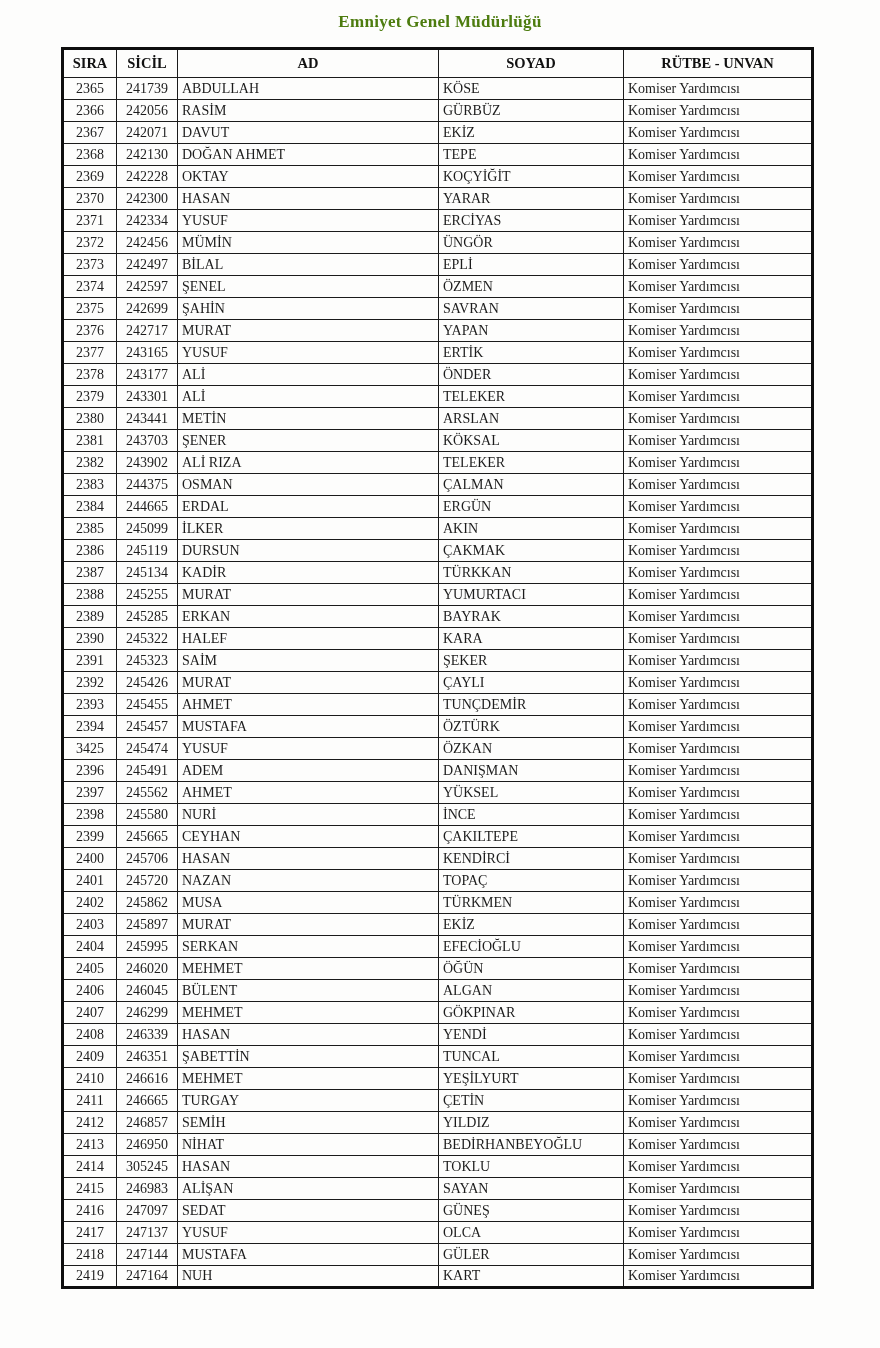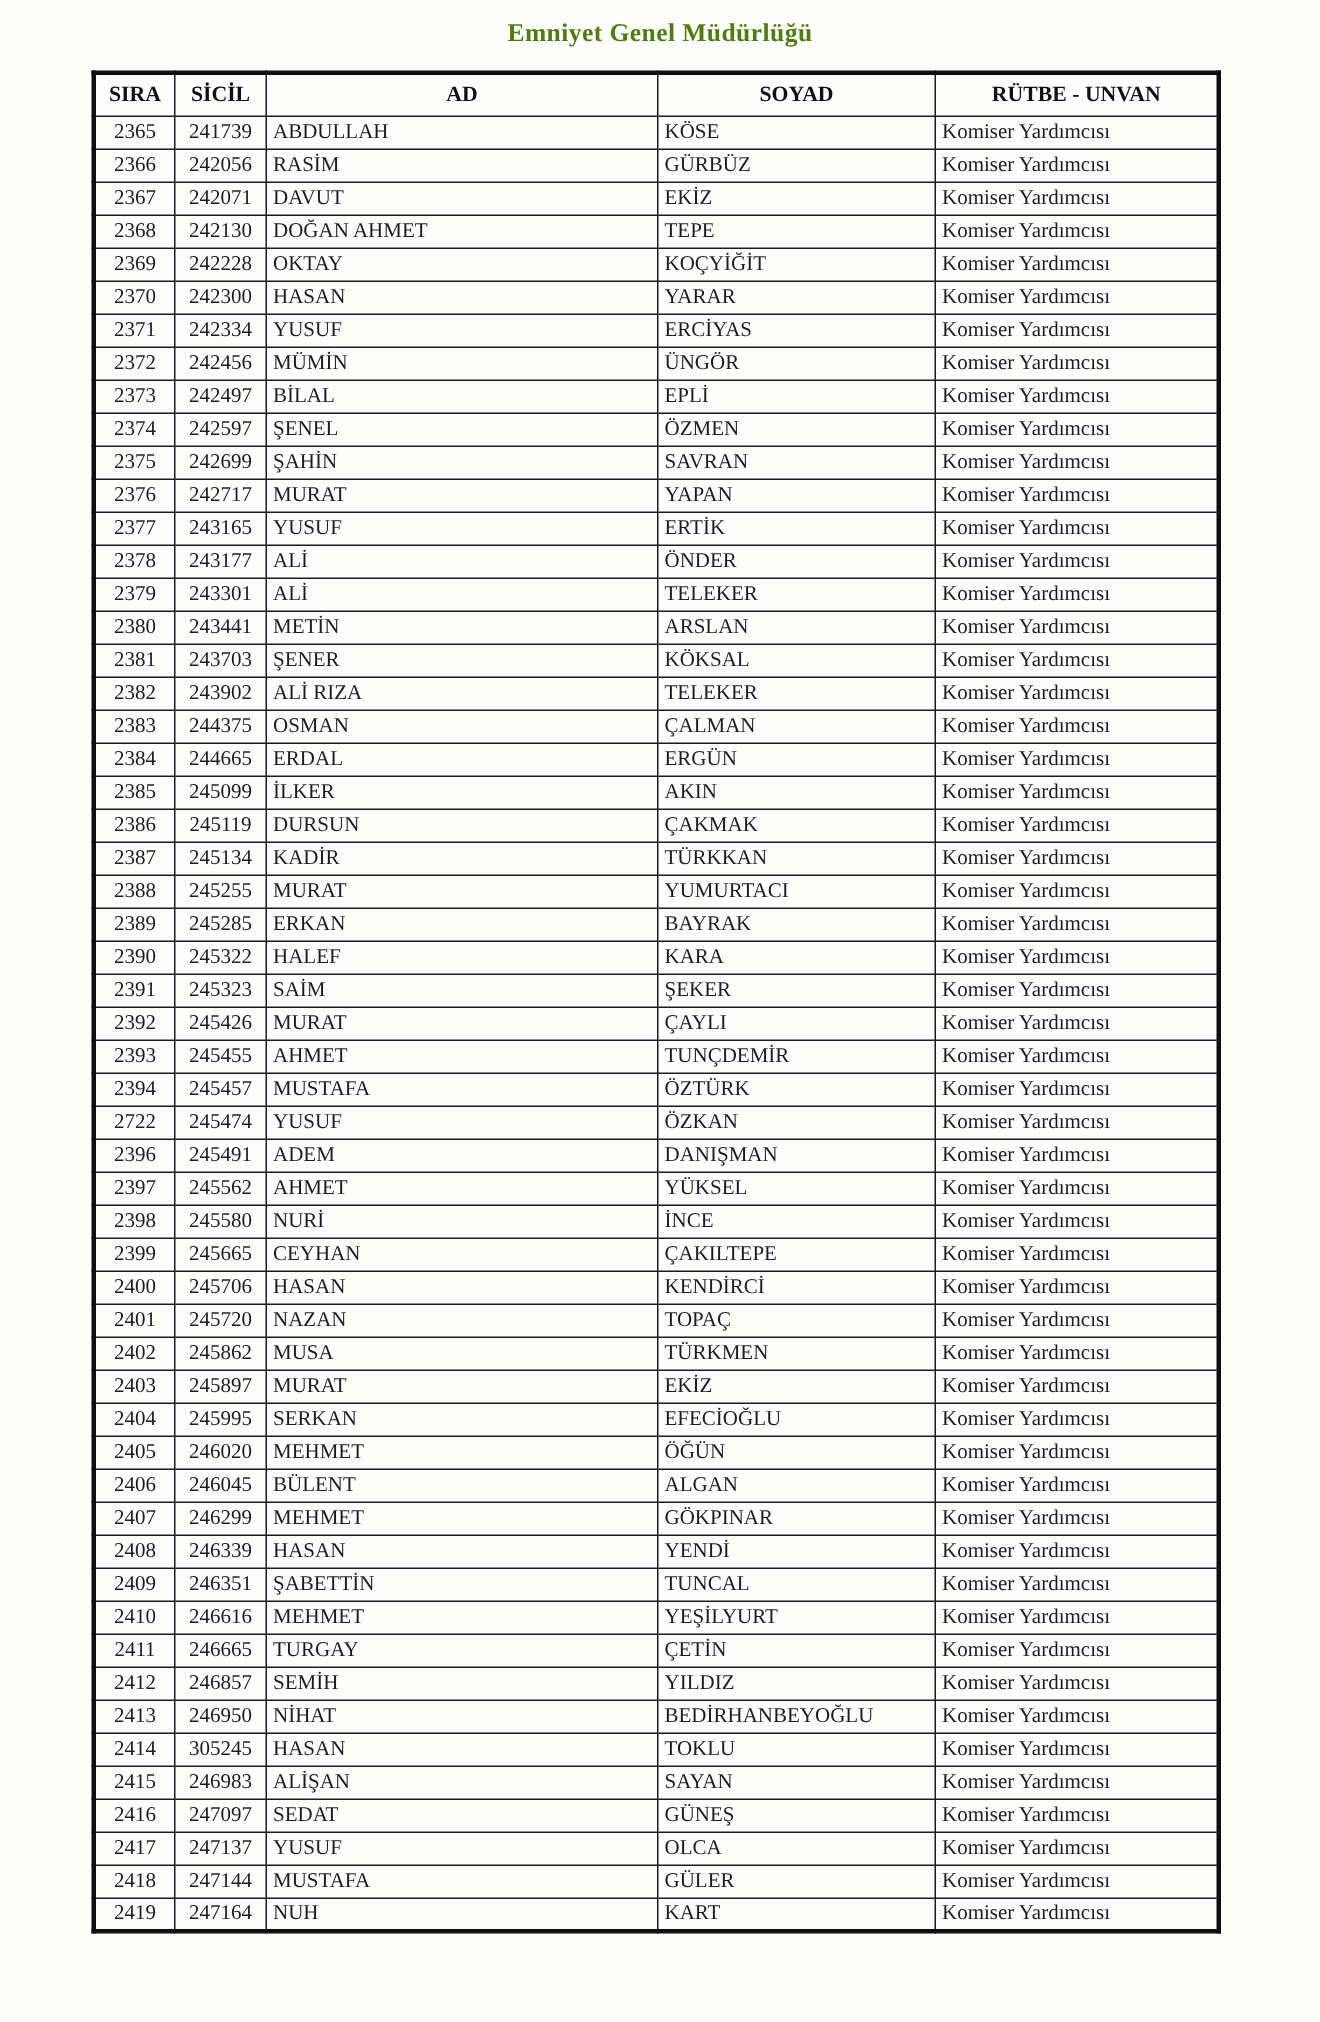--- a/index.html
+++ b/index.html
@@ -298,21 +298,21 @@
           <td class="cell-rutbe">Komiser Yardımcısı</td>
         </tr>
         <tr>
           <td class="cell-sira">2394</td>
           <td class="cell-sicil">245457</td>
           <td class="cell-ad">MUSTAFA</td>
           <td class="cell-soyad">ÖZTÜRK</td>
           <td class="cell-rutbe">Komiser Yardımcısı</td>
         </tr>
         <tr>
-          <td class="cell-sira">2722</td>
+          <td class="cell-sira">3425</td>
           <td class="cell-sicil">245474</td>
           <td class="cell-ad">YUSUF</td>
           <td class="cell-soyad">ÖZKAN</td>
           <td class="cell-rutbe">Komiser Yardımcısı</td>
         </tr>
         <tr>
           <td class="cell-sira">2396</td>
           <td class="cell-sicil">245491</td>
           <td class="cell-ad">ADEM</td>
           <td class="cell-soyad">DANIŞMAN</td>

